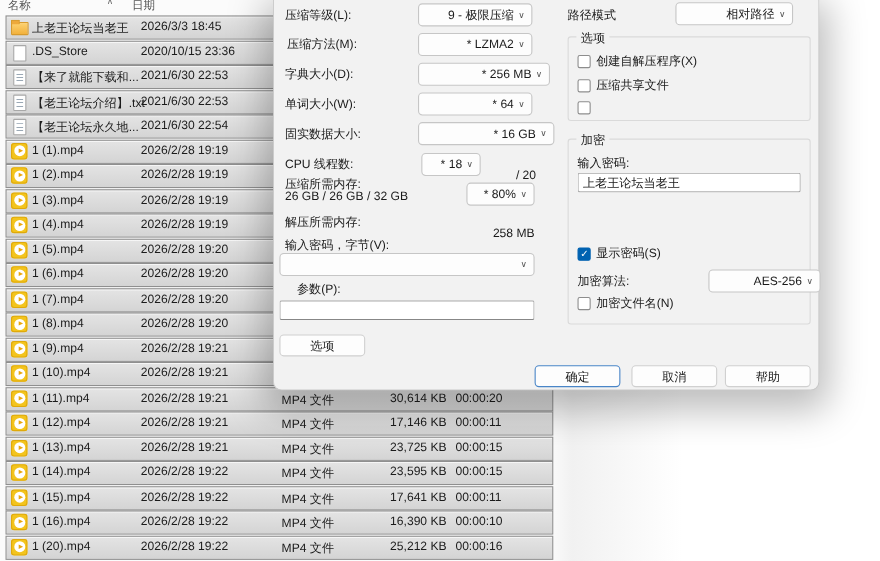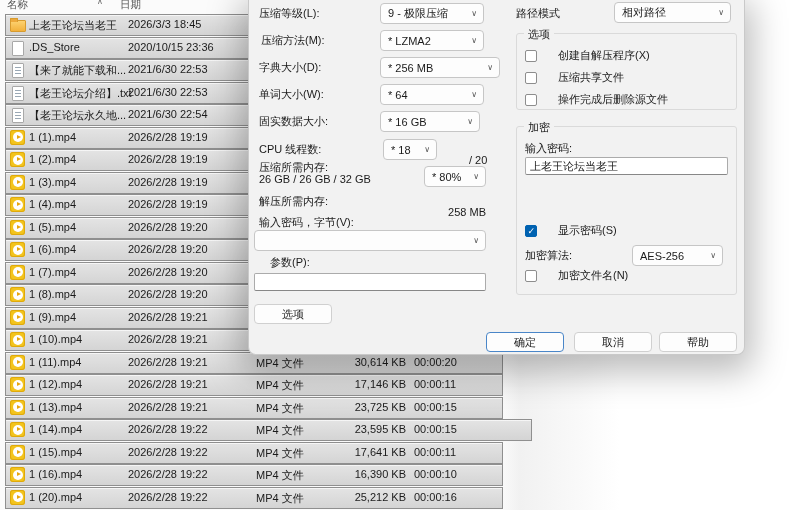--- a/index.html
+++ b/index.html
@@ -36,32 +36,32 @@
   .fi-video .circ{position:absolute;left:2.5px;top:2.5px;width:10px;height:10px;background:#fff;border-radius:50%;}
   .fi-video .tri{position:absolute;left:6.5px;top:5px;width:0;height:0;
     border-left:4px solid #e9a70e;border-top:2.5px solid transparent;border-bottom:2.5px solid transparent;}
 
   
   .dialog{position:absolute;left:248px;top:0;width:497px;height:355px;background:#f2f2f2;
     border:1px solid #c9c9c9;border-top:none;border-radius:0 0 8px 8px;
     box-shadow:0 10px 34px 8px rgba(0,0,0,.26);z-index:10;font-size:11px;box-sizing:border-box;}
   .lbl{position:absolute;white-space:nowrap;color:#1a1a1a;}
   .combo{position:absolute;height:21px;background:#fdfdfd;border:1px solid #c6c6c6;border-radius:4px;
-    box-sizing:border-box;display:flex;align-items:center;justify-content:space-between;
+    box-sizing:border-box;display:flex;align-items:center;justify-content:flex-end;
     padding:0 6px 0 7px;color:#1a1a1a;}
   .combo .cval{white-space:nowrap;overflow:hidden;}
   .chev{font-size:8px;color:#555;margin-left:4px;flex:none;}
   .tinput{position:absolute;box-sizing:border-box;height:18px;background:#fff;border:1px solid #ababab;
     border-bottom-color:#878787;font-size:11px;padding:0 4px;font-family:inherit;color:#1a1a1a;border-radius:2px;}
   .btn{position:absolute;width:78px;height:20px;background:#fdfdfd;border:1px solid #d0d0d0;border-radius:4px;
     box-sizing:border-box;display:flex;align-items:center;justify-content:center;font-size:11px;color:#1a1a1a;}
   .btn.primary{border:1.5px solid #4a86c8;}
   .groupbox{position:absolute;border:1px solid #dadada;border-radius:3px;box-sizing:border-box;}
   .legend{position:absolute;top:-7px;left:7px;background:#f2f2f2;padding:0 4px;white-space:nowrap;}
-  .cbrow{position:absolute;display:flex;align-items:center;gap:21px;white-space:nowrap;justify-content:space-between;}
+  .cbrow{position:absolute;display:flex;align-items:center;gap:5px;white-space:nowrap;justify-content:space-between;}
   .cb{width:12px;height:12px;border:1px solid #8d8d8d;border-radius:2px;background:#fff;
     box-sizing:border-box;flex:none;position:relative;}
   .cb.checked{background:#0062b1;border-color:#0062b1;}
   .cb.checked::after{content:"✓";position:absolute;left:1.5px;top:-0.5px;color:#fff;font-size:9px;line-height:12px;}
   .rtext{position:absolute;white-space:nowrap;color:#1a1a1a;margin-top:12px;}
 </style>
 </head>
 <body>
 
 <div class="screen">
@@ -204,21 +204,21 @@
         <span class="fi fi-video">
           <span class="circ"></span>
           <span class="tri"></span>
         </span>
         <span class="fname">1 (13).mp4</span>
         <span class="fdate">2026/2/28 19:21</span>
         <span class="ftype">MP4 文件</span>
         <span class="fsize">23,725 KB</span>
         <span class="flen">00:00:15</span>
       </div>
-      <div class="frow" style="top: 419px; padding-left: 29px;">
+      <div class="frow" style="top: 419px;">
         <span class="fi fi-video">
           <span class="circ"></span>
           <span class="tri"></span>
         </span>
         <span class="fname">1 (14).mp4</span>
         <span class="fdate">2026/2/28 19:22</span>
         <span class="ftype">MP4 文件</span>
         <span class="fsize">23,595 KB</span>
         <span class="flen">00:00:15</span>
       </div>
@@ -277,21 +277,21 @@
         <span class="chev">∨</span>
       </div>
 
     <span class="lbl" style="left:10px;top:87px">单词大小(W):</span>
     <div class="combo" style="left:131px;top:84px;width:104px">
       <span class="cval">* 64</span>
         <span class="chev">∨</span>
       </div>
 
     <span class="lbl" style="left:10px;top:114px">固实数据大小:</span>
-    <div class="combo" style="left:131px;top:111px;width:100px">
+    <div class="combo" style="left:131px;top:111px;width:124px">
       <span class="cval">* 16 GB</span>
         <span class="chev">∨</span>
       </div>
 
     <span class="lbl" style="left:10px;top:142px">CPU 线程数:</span>
     <div class="combo" style="left:134px;top:139px;width:54px">
       <span class="cval">* 18</span>
         <span class="chev">∨</span>
       </div>
     <span class="rtext" style="left:220px;top:142px">/ 20</span>
@@ -311,51 +311,50 @@
       <span class="cval"></span>
         <span class="chev">∨</span>
       </div>
 
     <span class="lbl" style="left:21px;top:255px">参数(P):</span>
     <input class="tinput" style="left: 5px; top: 273px; width: 232px;">
 
     <div class="btn" style="left:5px;top:304px">选项</div>
 
     <span class="lbl" style="left:267px;top:6px">路径模式</span>
-    <div class="combo" style="left:365px;top:2px;width:117px">
+    <div class="combo" style="left:365px;top:2px;width:107px">
       <span class="cval">相对路径</span>
         <span class="chev">∨</span>
       </div>
 
     <div class="groupbox" style="left:267px;top:33px;width:221px;height:77px">
       <span class="legend">选项</span>
       <div class="cbrow" style="left:8px;top:14px">
         <span class="cb"></span>
         <span>创建自解压程序(X)</span>
       </div>
       <div class="cbrow" style="left:8px;top:36px">
         <span class="cb"></span>
         <span>压缩共享文件</span>
       </div>
       <div class="cbrow" style="left:8px;top:58px">
         <span class="cb"></span>
-        <span>操作完成后删除源文件</span>
       </div>
     </div>
 
     <div class="groupbox" style="left:267px;top:126px;width:221px;height:169px">
       <span class="legend">加密</span>
       <span class="lbl" style="left:8px;top:14px">输入密码:</span>
       <input class="tinput" style="left: 8px; top: 30px; width: 203px;" value="上老王论坛当老王">
       <div class="cbrow" style="left:8px;top:96px">
         <span class="cb checked"></span>
         <span>显示密码(S)</span>
       </div>
       <span class="lbl" style="left:8px;top:121px">加密算法:</span>
-      <div class="combo" style="left:115px;top:118px;width:91px">
+      <div class="combo" style="left:127px;top:118px;width:102px">
         <span class="cval">AES-256</span>
           <span class="chev">∨</span>
         </div>
       <div class="cbrow" style="left:8px;top:141px">
         <span class="cb"></span>
         <span>加密文件名(N)</span>
       </div>
     </div>
 
     <div class="btn primary" style="left:237px;top:332px">确定</div>

